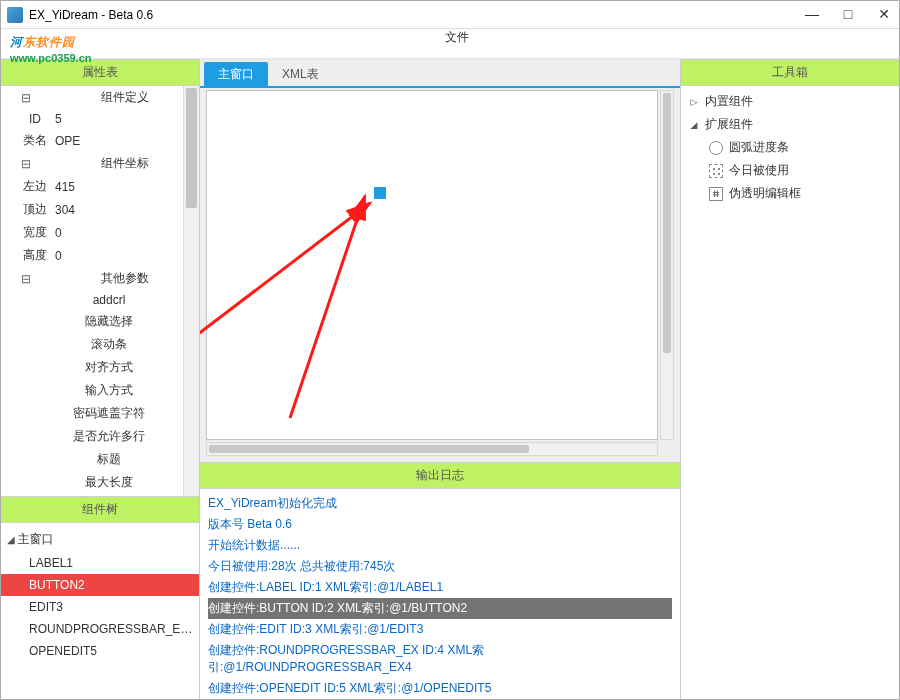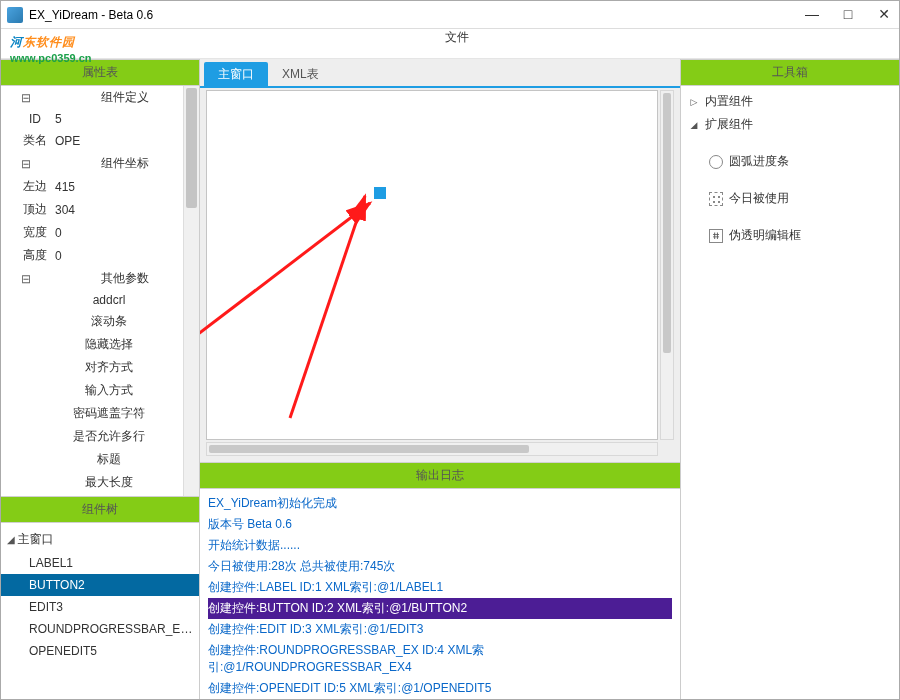--- a/index.html
+++ b/index.html
@@ -15,66 +15,66 @@
 .water .zh { font-size: 24px; font-weight: bold; color: #ff8c1a; font-style: italic; letter-spacing: 1px; }
 .water .zh .tip { color:#0a84c4; }
 .water .url { font-size: 11px; color: #1aa04a; font-weight: bold; }
 
 .menubar { height: 30px; display: flex; align-items: center; padding-left: 14px; gap: 28px; border-bottom: 1px solid #e5e5e5; flex-direction: column; }
 .menubar span { color: #333; }
 
 .main { display: flex; height: calc(700px - 60px); }
 
 .left { width: 199px; display: flex; flex-direction: column; border-right: 1px solid #ccc; }
-.panel-head { background: #84cc16; color: #555; text-align: center; padding: 4px 0; border-top:1px solid #d0d0d0; border-bottom:1px solid #d0d0d0; }
+.panel-head { background: #bef264; color: #555; text-align: center; padding: 4px 0; border-top:1px solid #d0d0d0; border-bottom:1px solid #d0d0d0; }
 
 .propgrid { flex: 0 0 410px; overflow: hidden; position: relative; }
 .propgrid-inner { position:absolute; inset:0; overflow:hidden; }
 .propgrid table { width: 100%; border-collapse: collapse; }
 .propgrid td { padding: 3px 4px; color: #333; white-space:nowrap;text-align:center; }
 .propgrid .cat td { font-weight: normal; }
 .propgrid .cat .tree { width:14px; text-align:center; color:#666; }
 .propgrid .sub td:first-child { padding-left: 22px; }
 .propgrid .val { text-align: left; color:#333; }
 .propgrid .scroll { position:absolute; right:0; top:0; bottom:0; width:16px; background:#f0f0f0; border-left:1px solid #ddd;}
 .propgrid .scroll .thumb { position:absolute; left:2px; right:2px; top:2px; height:120px; background:#c4c4c4; border-radius:2px;}
 
 .tree-panel { flex: 1; overflow: hidden; }
 .tree-list { padding: 4px 0; }
 .tree-list .item { padding: 4px 4px 4px 12px; color:#333; white-space:nowrap; overflow:hidden; text-overflow:ellipsis;}
 .tree-list .root { padding-left: 6px; }
 .tree-list .root::before { content:"◢ "; color:#555; font-size:10px;}
 .tree-list .child { padding-left: 28px; }
-.tree-list .selected { background:#0369a1; color:#fff; }
+.tree-list .selected { background:#ef4444; color:#fff; }
 
 .center { flex: 1; display: flex; flex-direction: column; border-right:1px solid #ccc;}
 .tabs-row { background:#eee; height:29px; display:flex; align-items:stretch; border-bottom:2px solid #1e9de3; padding-left:4px; padding-top:3px;}
 .tab { padding: 4px 14px; color:#555; border-top-left-radius:2px; border-top-right-radius:2px;}
 .tab.active { background:#1e9de3; color:#fff; }
 
 .canvas-wrap { flex: 0 0 374px; background:#eee; position:relative; padding: 6px 6px 8px 6px; }
 .canvas { position:absolute; left:6px; top:2px; right:22px; bottom:22px; background:#fff; border:1px solid #c4c4c4; }
 .canvas .sel { position:absolute; width:12px; height:12px; background:#1e9de3; }
 .canvas-wrap .hscroll { position:absolute; left:6px; right:22px; bottom:6px; height:14px; background:#f0f0f0; border:1px solid #d8d8d8;}
 .canvas-wrap .hscroll .th { position:absolute; left:2px; top:2px; bottom:2px; width:320px; background:#c8c8c8; border-radius:2px;}
 .canvas-wrap .vscroll { position:absolute; right:6px; top:2px; bottom:22px; width:14px; background:#f0f0f0; border:1px solid #d8d8d8;}
 .canvas-wrap .vscroll .tv { position:absolute; top:2px; left:2px; right:2px; height:260px; background:#c8c8c8; border-radius:2px;}
 
 .arrow { position:absolute; pointer-events:none; }
 
 .output-panel { flex:1; display:flex; flex-direction:column; }
 .output { flex:1; overflow:auto; padding: 4px 8px; }
 .output .line { color:#0a68c9; padding:2px 0; }
-.output .line.sel { background:#4c1d95; color:#fff; }
+.output .line.sel { background:#737373; color:#fff; }
 
 .right { width: 218px; display:flex; flex-direction:column; }
 .tool-list { padding: 4px 6px; }
 .tool-item { display:flex; align-items:center; gap:6px; padding:3px 2px; color:#333;}
 .tool-item .tri { width:10px; font-size:9px; color:#555; text-align:center;}
-.tool-item.child { padding-left: 22px; margin-top: 14px; }
+.tool-item.child { padding-left: 22px; }
 .ico { width:14px; height:14px; display:inline-flex; align-items:center; justify-content:center; border:1px solid #888; font-size:9px; color:#555; }
 .ico.round { border-radius:50%; }
 .ico.grid { background:
   linear-gradient(#888,#888) 3px 3px/2px 2px no-repeat,
   linear-gradient(#888,#888) 8px 3px/2px 2px no-repeat,
   linear-gradient(#888,#888) 3px 8px/2px 2px no-repeat,
   linear-gradient(#888,#888) 8px 8px/2px 2px no-repeat; border:1px dashed #888;}
 </style>
 </head>
 <body>
@@ -143,24 +143,24 @@
                 <td class="val">0</td>
               </tr>
         <tr class="cat">
                 <td class="tree">⊟</td>
                 <td colspan="2">其他参数</td>
               </tr>
         <tr class="sub">
                 <td colspan="2">addcrl</td>
               </tr>
         <tr class="sub">
+                <td colspan="2">隐藏选择</td>
+              </tr>
+        <tr class="sub">
                 <td colspan="2">滚动条</td>
-              </tr>
-        <tr class="sub">
-                <td colspan="2">隐藏选择</td>
               </tr>
         <tr class="sub">
                 <td colspan="2">对齐方式</td>
               </tr>
         <tr class="sub">
                 <td colspan="2">输入方式</td>
               </tr>
         <tr class="sub">
                 <td colspan="2">密码遮盖字符</td>
               </tr>

